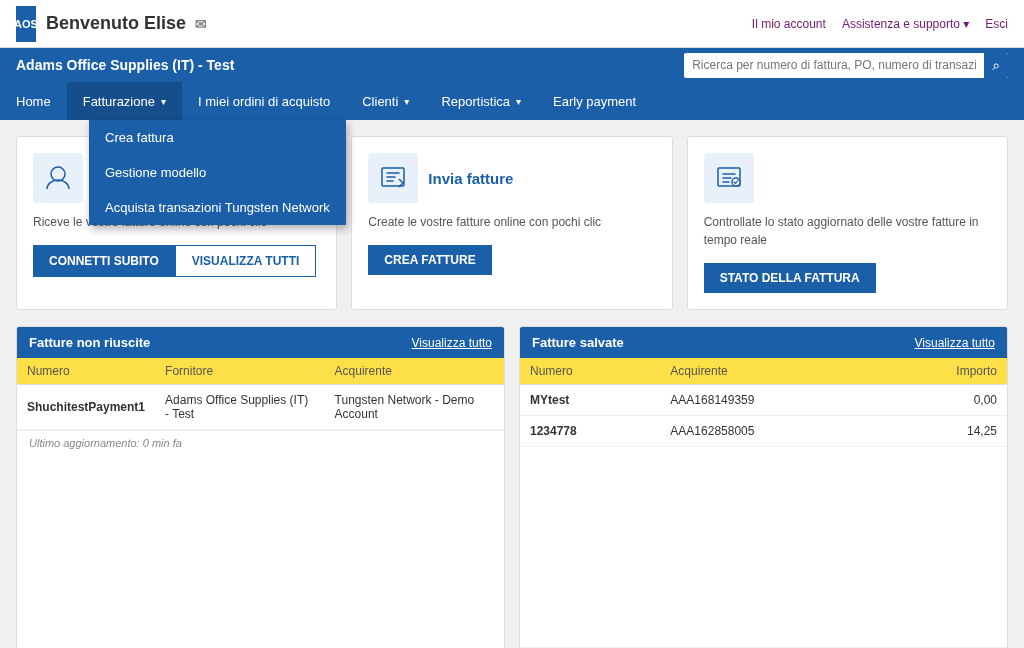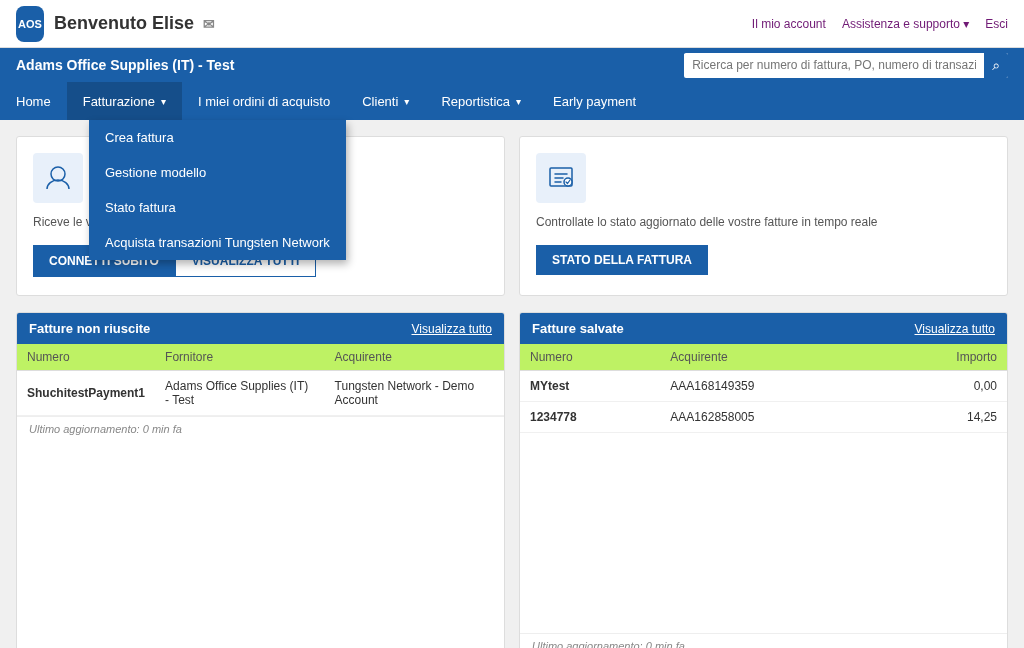--- a/index.html
+++ b/index.html
@@ -14,24 +14,24 @@
       padding: 6px 16px;
       border-bottom: 1px solid #ddd;
       height: 48px;
     }
     .logo-area {
       display: flex;
       align-items: center;
       gap: 10px;
     }
     .logo-box {
-      width: 28px;
+      width: 20px;
       height: 36px;
       background: #1a5fa8;
-      border-radius: 8px;
+      border-radius: 0;
       display: flex;
       align-items: center;
       justify-content: center;
       color: #fff;
       font-size: 10px;
       font-weight: bold;
       flex-direction: column;
     }
     .app-title {
       font-size: 18px;
@@ -211,21 +211,21 @@
       font-size: 12px;
       font-weight: normal;
       cursor: pointer;
       text-decoration: underline;
     }
     .data-table {
       width: 100%;
       border-collapse: collapse;
     }
     .data-table th {
-      background: #bef264;
+      background: #fde047;
       padding: 6px 10px;
       text-align: left;
       font-size: 12px;
       font-weight: normal;
       color: #555;
       border-bottom: 1px solid #ddd;
     }
     .data-table td {
       padding: 8px 10px;
       font-size: 12px;
@@ -295,21 +295,20 @@
     <span>Reportistica</span>
     <span class="arrow">▾</span>
   </div>
   <div class="nav-item">
     <span>Early payment</span>
   </div>
 
   <div class="dropdown">
     <div class="dropdown-item">Crea fattura</div>
     <div class="dropdown-item">Gestione modello</div>
-    <div class="dropdown-item">Stato fattura</div>
     <div class="dropdown-item">Acquista transazioni Tungsten Network</div>
   </div>
 </div>
 
 <div class="main-content">
 
   <div class="cards-row">
 
     <div class="card">
       <div class="card-header">
@@ -321,20 +320,34 @@
         </div>
         <div class="card-title">Sen...</div>
       </div>
       <div class="card-desc">Riceve le vostre fatture online con pochi clic</div>
       <div style="display:flex;">
         <button class="card-btn">CONNETTI SUBITO</button>
         <button class="card-btn" style="background:#fff;color:#1a5fa8;border:1px solid #1a5fa8;">VISUALIZZA TUTTI</button>
       </div>
     </div>
 
+    <div class="card">
+      <div class="card-header">
+        <div class="card-icon">
+          <svg viewBox="0 0 30 30" fill="none">
+            <rect x="4" y="5" width="22" height="18" rx="1" stroke="#1a5fa8" stroke-width="1.5"></rect>
+            <path d="M9 10h12M9 14h8M9 18h6" stroke="#1a5fa8" stroke-width="1.5" stroke-linecap="round"></path>
+            <path d="M21 16l4 4-4 4" stroke="#1a5fa8" stroke-width="1.5"></path>
+          </svg>
+        </div>
+        <div class="card-title">Invia fatture</div>
+      </div>
+      <div class="card-desc">Create le vostre fatture online con pochi clic</div>
+      <button class="card-btn">CREA FATTURE</button>
+    </div>
 
     <div class="card">
       <div class="card-header">
         <div class="card-icon">
           <svg viewBox="0 0 30 30" fill="none">
             <rect x="4" y="5" width="22" height="18" rx="1" stroke="#1a5fa8" stroke-width="1.5"></rect>
             <path d="M9 11h12M9 15h8M9 19h6" stroke="#1a5fa8" stroke-width="1.5" stroke-linecap="round"></path>
             <circle cx="22" cy="19" r="4" fill="#fff" stroke="#1a5fa8" stroke-width="1.5"></circle>
             <path d="M20 19l1.5 1.5L24 17" stroke="#1a5fa8" stroke-width="1.2" stroke-linecap="round"></path>
           </svg>

